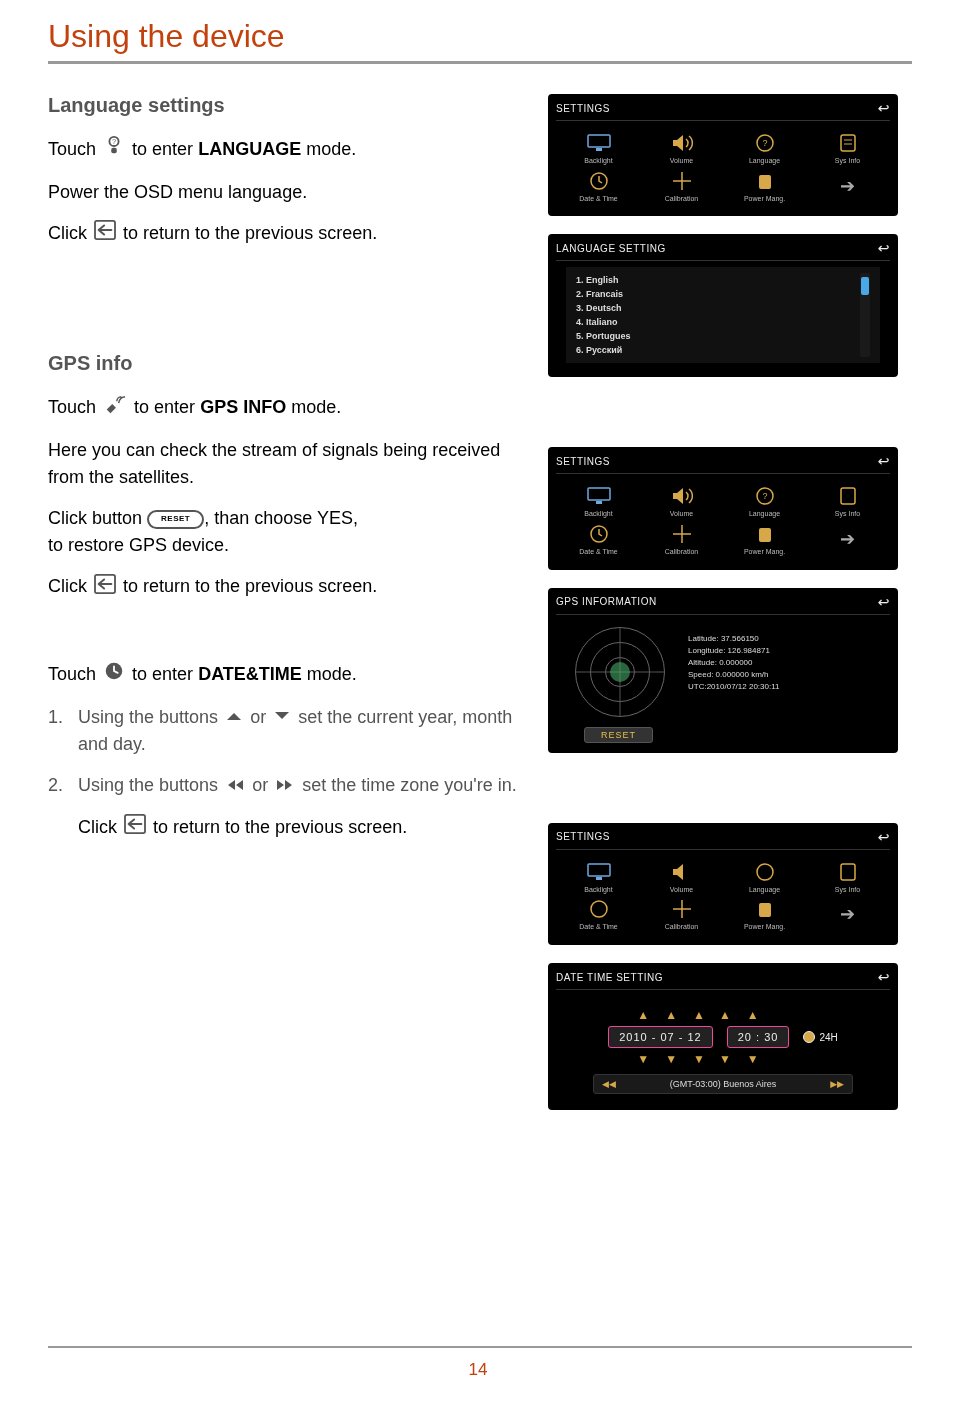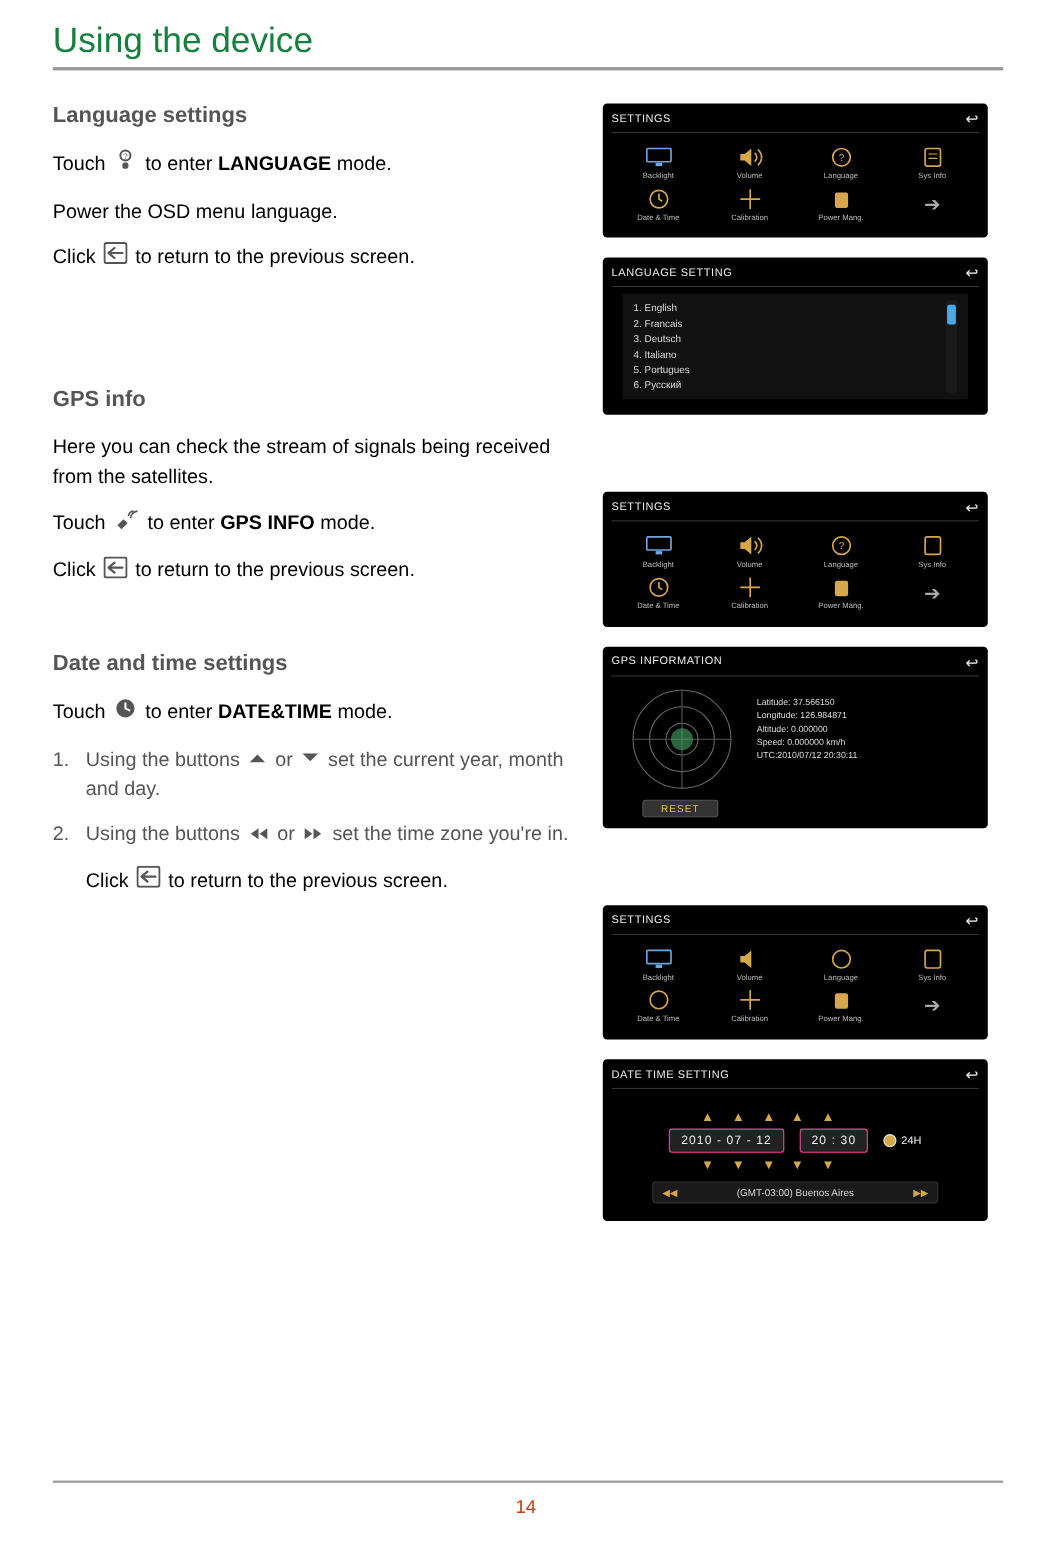--- a/index.html
+++ b/index.html
@@ -7,21 +7,21 @@
     width: 960px;
     height: 1404px;
     background: #fff;
     font-family: Arial, Helvetica, sans-serif;
     color: #555;
     position: relative;
     padding: 18px 48px 40px 48px;
   }
   .page-title {
     font-size: 32px;
-    color: #15803d;
+    color: #c2410c;
     font-weight: 400;
     margin-bottom: 6px;
   }
   .title-rule {
     border: none;
     border-top: 3px solid #999;
     margin-bottom: 30px;
   }
   .content {
     display: flex;
@@ -97,21 +97,21 @@
   .grid-label { font-size: 7px; color:#bbb; text-align:center; line-height:1.1; }
   .grid-arrow { display:flex; align-items:center; justify-content:center; height:100%; color:#aaa; font-size:18px;}
   .lang-list {
     background:#111;
     margin: 6px 10px 4px 10px;
     padding: 6px 10px;
     display:flex;
     gap:10px;
   }
   .lang-items { flex:1; }
-  .lang-items div { font-size:9px; color:#ddd; padding:2px 0;}
+  .lang-items div { font-size:9px; color:#ddd; padding:2px 0;font-weight:bold;}
   .lang-scroll {
     width:10px; background:#1a1a1a; position:relative; border-radius:2px;
   }
   .lang-scroll .thumb { position:absolute; top:4px; left:1px; right:1px; height:18px; background:#4aa7e8; border-radius:2px;}
   .gps-body { display:flex; gap:8px; padding:6px 4px 8px 4px; }
   .radar {
     width:120px; height:90px; position:relative;
     display:flex; align-items:center; justify-content:center;
   }
   .radar-circle { border:1px solid #666; border-radius:50%; position:absolute;}
@@ -185,49 +185,53 @@
             </svg>
         </span>
         <span>to return to the previous screen.</span>
       </p>
     </div>
 
     <div class="spacer-lg"></div>
 
     <div>
       <h2 class="section-heading">GPS info</h2>
-      <p class="body-text">Here you can check the stream of signals being received from the satellites.</p>
       <p class="body-text">
         <span>Touch</span>
         <span class="inline-icon">
           <svg width="24" height="22" viewBox="0 0 26 24">
               <path d="M4 18 L10 12 L14 16 L8 22 Z" fill="#555"></path>
               <path d="M15 9 A5 5 0 0 1 20 4 M17 11 A8 8 0 0 1 24 4" fill="none" stroke="#555" stroke-width="1.6"></path>
             </svg>
         </span>
         <span>to enter</span>
         <span class="strong">GPS INFO</span>
         <span>mode.</span>
+      </p>
+      <p class="body-text">Here you can check the stream of signals being received from the satellites.</p>
+      <p class="body-text">
+        <span>Click button</span>
+        <span class="reset-pill">RESET</span><span>, than choose YES,</span><br>
+        <span>to restore GPS device.</span>
       </p>
       <p class="body-text">
         <span>Click</span>
         <span class="inline-icon">
           <svg width="22" height="20" viewBox="0 0 24 22">
               <rect x="1" y="1" width="22" height="20" rx="2" fill="none" stroke="#555" stroke-width="2"></rect>
               <path d="M11 6 L5 11 L11 16 M5 11 H19" stroke="#555" stroke-width="2.2" fill="none" stroke-linecap="round" stroke-linejoin="round"></path>
             </svg>
         </span>
         <span>to return to the previous screen.</span>
       </p>
     </div>
 
     <div class="spacer-md"></div>
 
     <div>
-      <h2 class="section-heading">Date and time settings</h2>
       <p class="body-text">
         <span>Touch</span>
         <span class="inline-icon">
           <svg width="22" height="22" viewBox="0 0 24 24">
               <circle cx="12" cy="12" r="9" fill="#555"></circle>
               <path d="M12 7 V12 L16 14" stroke="#fff" stroke-width="2" fill="none" stroke-linecap="round"></path>
             </svg>
         </span>
         <span>to enter</span>
         <span class="strong">DATE&amp;TIME</span>

